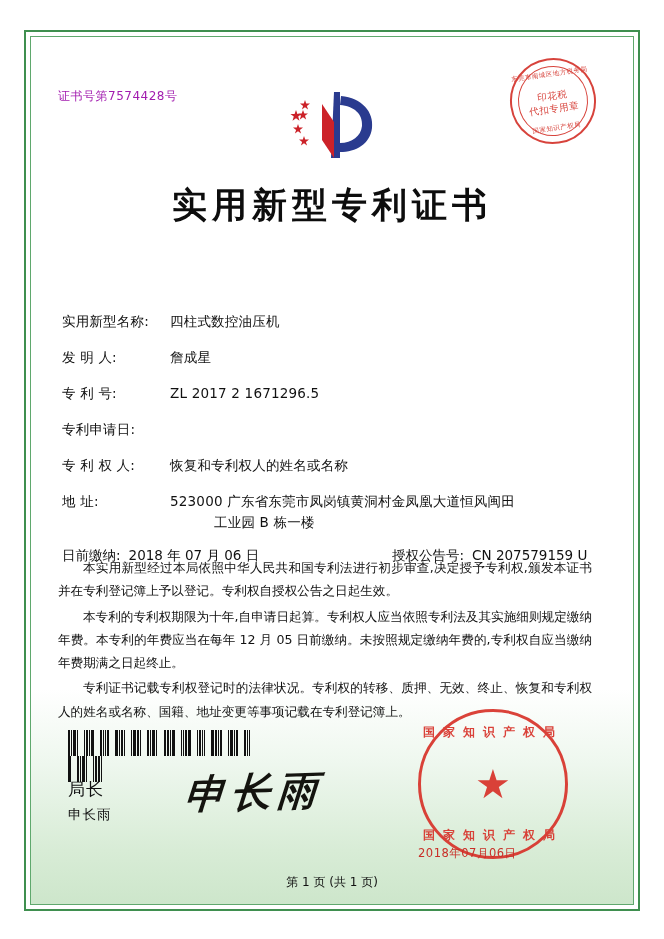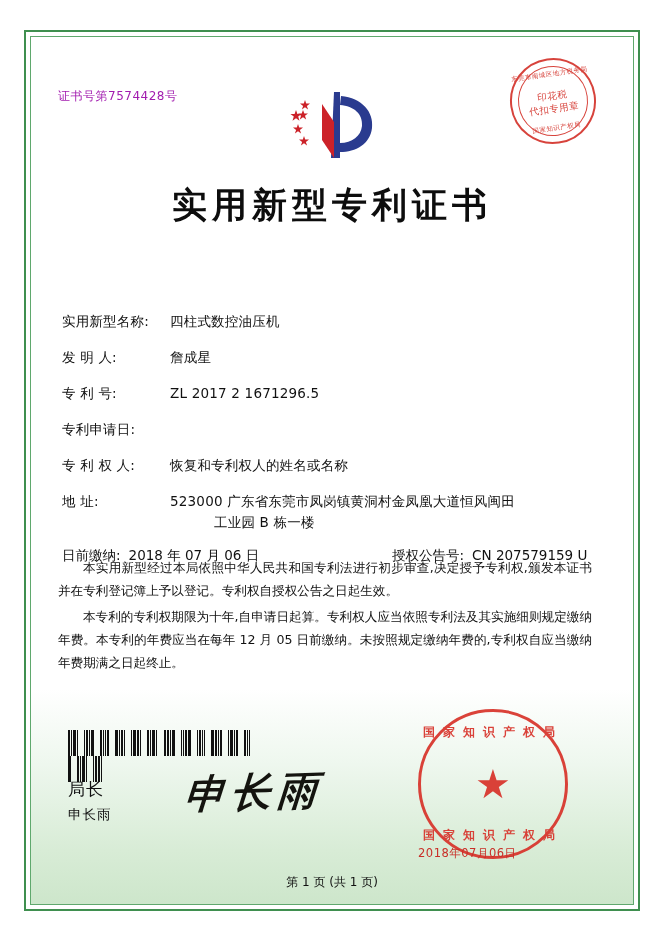--- a/index.html
+++ b/index.html
@@ -371,20 +371,21 @@
           <span class="lbl">授权公告号:</span>
           <span class="val">CN 207579159 U</span>
         </div>
       </div>
 
     </div>
 
     <div class="paragraphs">
       <p>本实用新型经过本局依照中华人民共和国专利法进行初步审查,决定授予专利权,颁发本证书并在专利登记簿上予以登记。专利权自授权公告之日起生效。</p>
       <p>本专利的专利权期限为十年,自申请日起算。专利权人应当依照专利法及其实施细则规定缴纳年费。本专利的年费应当在每年 12 月 05 日前缴纳。未按照规定缴纳年费的,专利权自应当缴纳年费期满之日起终止。</p>
+      <p>专利证书记载专利权登记时的法律状况。专利权的转移、质押、无效、终止、恢复和专利权人的姓名或名称、国籍、地址变更等事项记载在专利登记簿上。</p>
     </div>
 
     <div class="barcode">
       <span style="width:2px"></span><span style="width:1px"></span><span style="width:3px"></span><span style="width:1px"></span>
       <span style="width:1px"></span><span style="width:2px"></span><span style="width:1px"></span><span style="width:3px"></span>
       <span style="width:2px"></span><span style="width:1px"></span><span style="width:1px"></span><span style="width:2px"></span>
       <span style="width:3px"></span><span style="width:1px"></span><span style="width:2px"></span><span style="width:1px"></span>
       <span style="width:1px"></span><span style="width:3px"></span><span style="width:2px"></span><span style="width:1px"></span>
       <span style="width:2px"></span><span style="width:1px"></span><span style="width:3px"></span><span style="width:1px"></span>
       <span style="width:2px"></span><span style="width:2px"></span><span style="width:1px"></span><span style="width:3px"></span>

